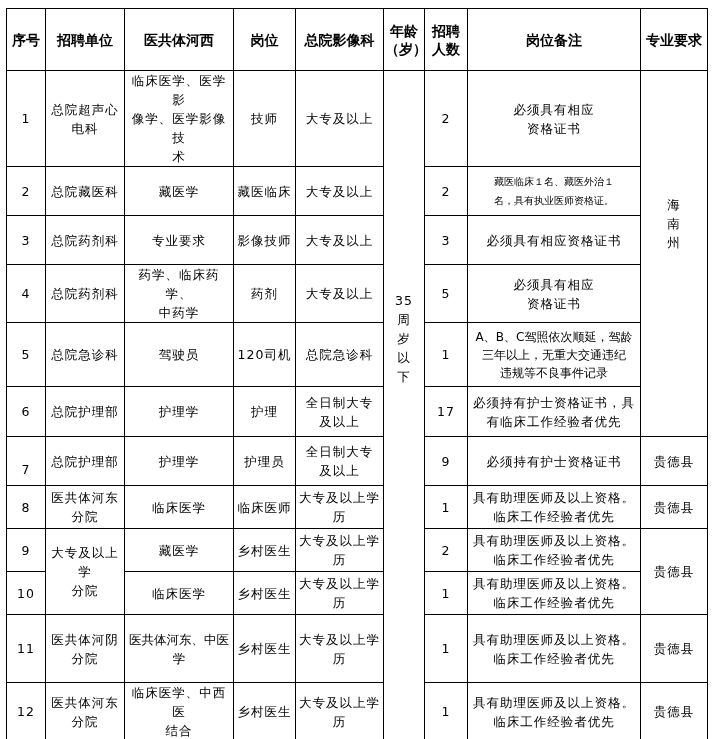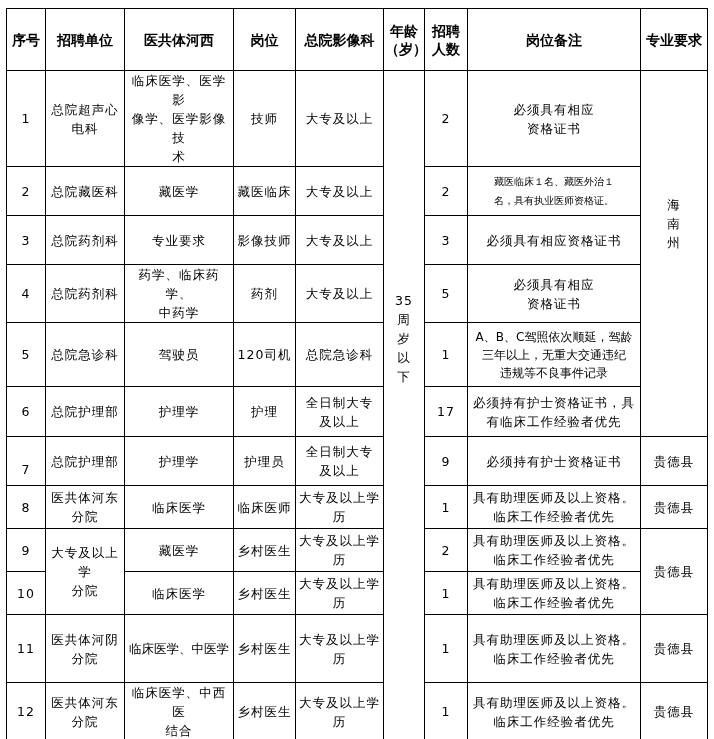--- a/index.html
+++ b/index.html
@@ -218,21 +218,21 @@
           <span class="ln">临床工作经验者优先</span>
         </td>
   </tr>
 
   <tr style="height:68px">
     <td>11</td>
     <td>
           <span class="ln">医共体河阴</span>
           <span class="ln">分院</span>
         </td>
-    <td style="letter-spacing:0">临床医学、中医学</td>
+    <td style="letter-spacing:0">医共体河东、中医学</td>
     <td>乡村医生</td>
     <td>
           <span class="ln">大专及以上学</span>
           <span class="ln">历</span>
         </td>
     <td>1</td>
     <td>
           <span class="ln">具有助理医师及以上资格。</span>
           <span class="ln">临床工作经验者优先</span>
         </td>

